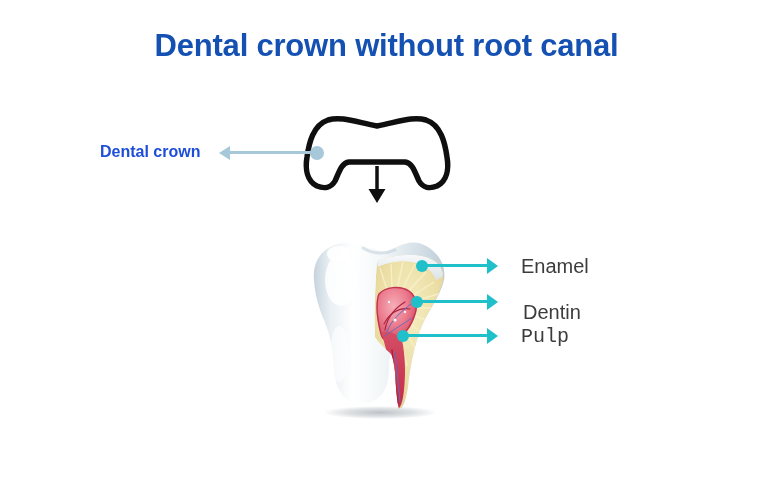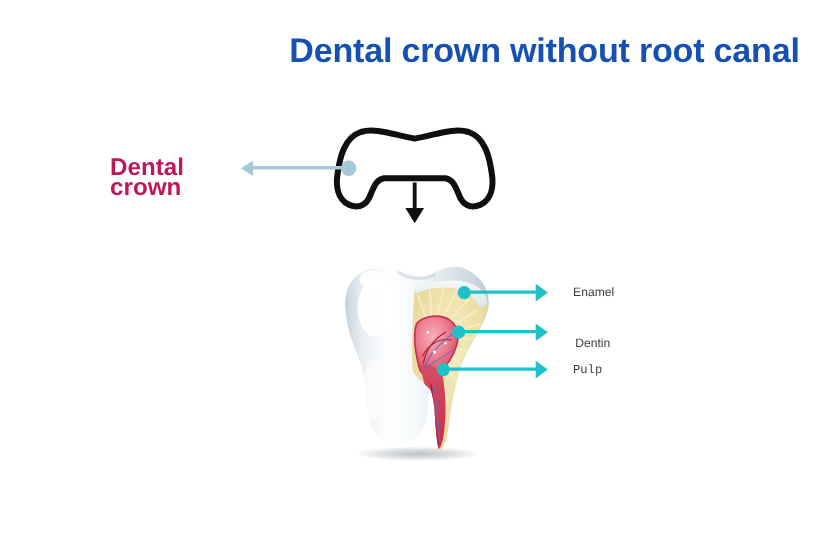--- a/index.html
+++ b/index.html
@@ -2,29 +2,30 @@
 <html><head>
 <meta charset="utf-8">
 <style>
   html,body{margin:0;padding:0;background:#ffffff;}
   .canvas{
     position:relative;width:759px;height:503px;background:#ffffff;overflow:hidden;
     font-family:"Liberation Sans", sans-serif;
   }
   .title{
     position:absolute;left:0;top:28px;width:727px;margin:0;
-    text-align:right;font-size:31px;font-weight:bold;color:#1551b3;
+    text-align:center;font-size:31px;font-weight:bold;color:#1551b3;
     letter-spacing:-0.2px;
+    padding-left:23px;
   }
   
   .crown-svg{position:absolute;left:301px;top:113px;}
   .down-arrow-svg{position:absolute;left:367px;top:165px;}
   .crown-label{
     position:absolute;left:100px;top:143px;width:119px;
-    font-size:22px;font-weight:bold;color:#be185d;line-height:18px;
+    font-size:16px;font-weight:bold;color:#1d4ed8;line-height:18px;
   }
   .crown-pointer-line{
     position:absolute;left:229px;top:151px;width:88px;height:3px;
     background:#a7c8d8;border-radius:2px;
   }
   .crown-pointer-head{
     position:absolute;left:219px;top:146px;width:0;height:0;
     border-top:7px solid transparent;border-bottom:7px solid transparent;
     border-right:11px solid #a7c8d8;
   }
@@ -41,21 +42,21 @@
   .tooth-svg{position:absolute;left:305px;top:232px;}
   
   .callout-dot{position:absolute;width:12px;height:12px;border-radius:50%;background:#1fc0ca;}
   .callout-line{position:absolute;height:3px;background:#1fc0ca;border-radius:2px;}
   .callout-head{
     position:absolute;width:0;height:0;
     border-top:8px solid transparent;border-bottom:8px solid transparent;
     border-left:11px solid #1fc0ca;
   }
   .callout-label{
-    position:absolute;font-size:11px;color:#3c3c3c;line-height:18px;
+    position:absolute;font-size:20px;color:#3c3c3c;line-height:18px;
   }
 </style>
 </head>
 <body>
 
 <div class="canvas">
 
   <h1 class="title">Dental crown without root canal</h1>
 
   <svg class="crown-svg" width="152" height="82" viewBox="0 0 152 82">

